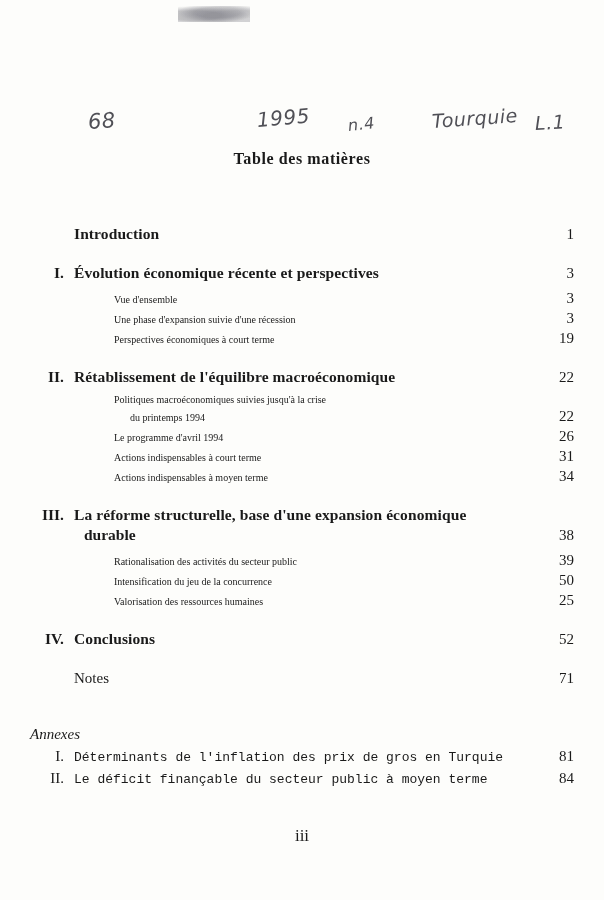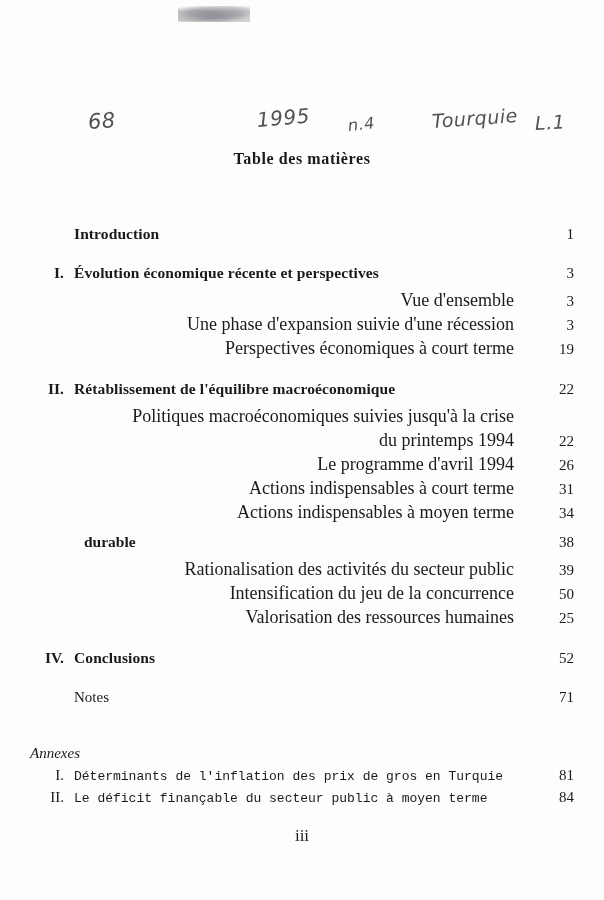--- a/index.html
+++ b/index.html
@@ -98,29 +98,28 @@
     font-weight: bold;
     font-size: 15.5px;
   }
   .chapter .label { letter-spacing: 0.1px; }
 
   .chapter-cont .label {
     font-weight: bold;
     font-size: 15.5px;
     padding-left: 10px;
   }
-  .chapter-cont { margin-top: 10px; }
+  .chapter-cont { margin-top: 2px; }
 
   .sub {
     margin-top: 3px;
   }
   .sub .label {
     padding-left: 40px;
-    font-size: 18px;
-    text-align: right;
+    font-size: 10px;
   }
   .sub-cont .label {
     padding-left: 56px;
   }
 
   .first-entry { margin-top: 0; }
 
   .sub-group { margin-top: 8px; }
 
   .plain {
@@ -224,20 +223,25 @@
       <div class="num"></div>
       <div class="label">Actions indispensables à court terme</div>
       <div class="page-no">31</div>
     </div>
     <div class="row sub">
       <div class="num"></div>
       <div class="label">Actions indispensables à moyen terme</div>
       <div class="page-no">34</div>
     </div>
 
+    <div class="row chapter">
+      <div class="num">III.</div>
+      <div class="label">La réforme structurelle, base d'une expansion économique</div>
+      <div class="page-no"></div>
+    </div>
     <div class="row chapter-cont">
       <div class="num"></div>
       <div class="label">durable</div>
       <div class="page-no">38</div>
     </div>
     <div class="row sub sub-group">
       <div class="num"></div>
       <div class="label">Rationalisation des activités du secteur public</div>
       <div class="page-no">39</div>
     </div>

